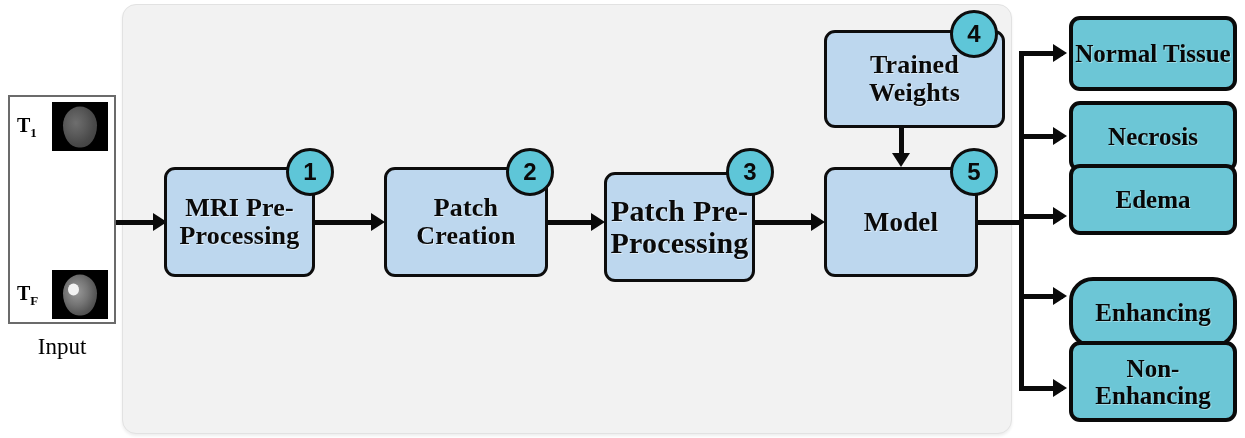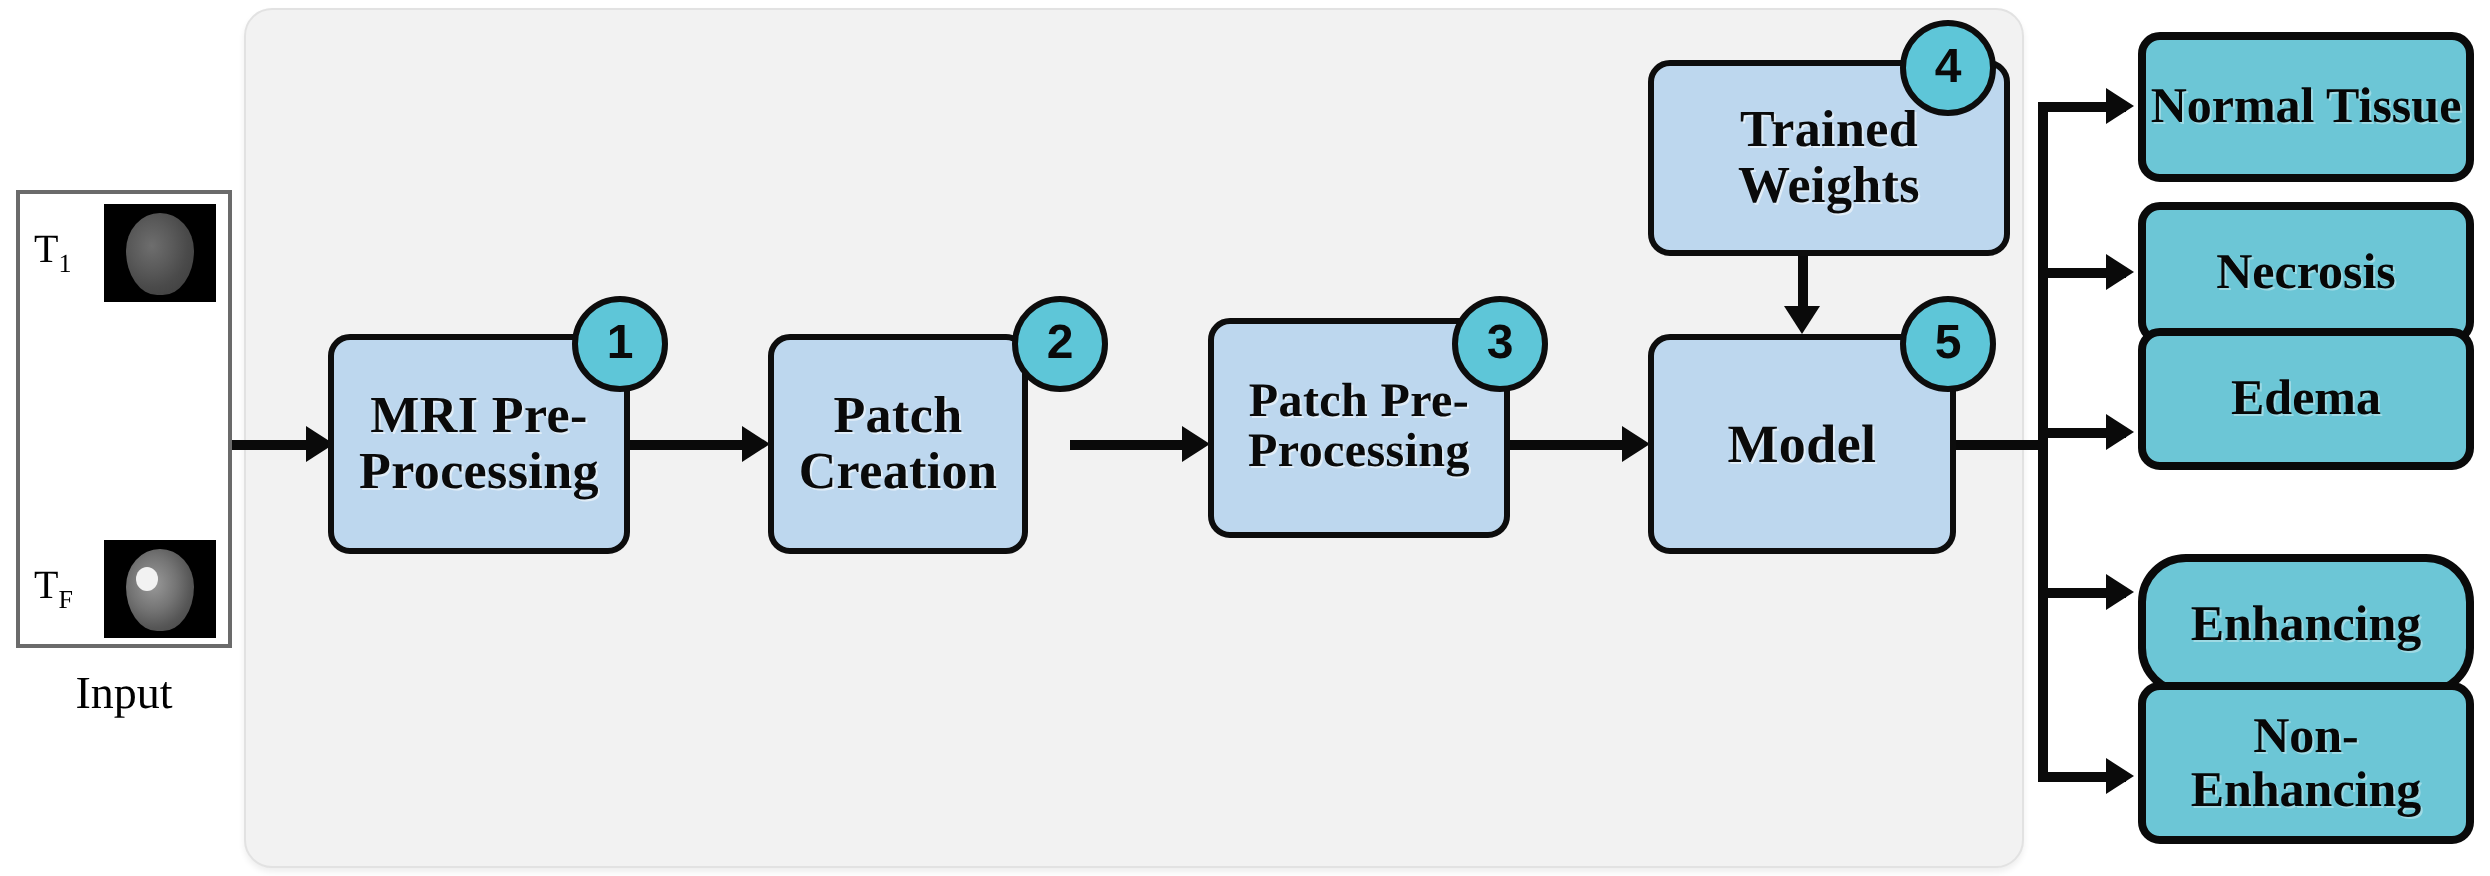--- a/index.html
+++ b/index.html
@@ -16,21 +16,21 @@
     box-shadow:0 2px 3px rgba(0,0,0,.07);
   }
 
   
   #input-panel{
     left:8px;top:95px;width:108px;height:229px;
     background:#ffffff;border:2px solid #6b6b6b;
   }
   .mod-row{position:absolute;left:0;width:108px;height:55px;}
   .mod-label{position:absolute;left:7px;top:50%;transform:translateY(-50%);
-    font-size:20px;font-weight:400;color:#000;}
+    font-size:20px;font-weight:700;color:#000;}
   .mod-label sub{font-size:13px;}
   .mri{position:absolute;left:42px;top:3px;width:56px;height:49px;
     background:#000;overflow:hidden;}
   .mri .brain{position:absolute;left:50%;top:50%;transform:translate(-50%,-50%);
     width:34px;height:41px;border-radius:50% 50% 46% 46%/46% 46% 54% 54%;}
   .b1{background:radial-gradient(ellipse at 38% 40%,#6e6e6e 0%,#5a5a5a 35%,#4a4a4a 60%,#3a3a3a 100%);}
   .b2{background:radial-gradient(ellipse at 38% 40%,#8e8e8e 0%,#6a6a6a 38%,#525252 62%,#3c3c3c 100%);}
   .b3{background:radial-gradient(ellipse at 40% 42%,#a9a9a9 0%,#7d7d7d 40%,#5a5a5a 65%,#404040 100%);}
   .b4{background:radial-gradient(ellipse at 40% 42%,#9a9a9a 0%,#747474 40%,#565656 66%,#3e3e3e 100%);}
   .lesion{position:absolute;border-radius:50%;}
@@ -38,22 +38,22 @@
     font-size:23px;color:#000;}
 
   
   .pbox{
     background:#bdd7ee;border:3px solid #0d0d0d;border-radius:11px;
     display:flex;align-items:center;justify-content:center;text-align:center;
     font-weight:700;color:#0a0a0a;line-height:1.06;letter-spacing:.2px;
     text-shadow:1px 1px 0 rgba(255,255,255,.55);
   }
   #box-mri-pre{left:164px;top:167px;width:151px;height:110px;font-size:26px;}
-  #box-patch-creation{left:384px;top:167px;width:130px;height:110px;font-size:26px;}
-  #box-patch-pre{left:604px;top:159px;width:151px;height:110px;font-size:24px;}
+  #box-patch-creation{left:384px;top:167px;width:164px;height:110px;font-size:26px;}
+  #box-patch-pre{left:604px;top:172px;width:151px;height:110px;font-size:30px;}
   #box-model{left:824px;top:167px;width:154px;height:110px;font-size:27px;}
   #box-trained-weights{left:824px;top:30px;width:181px;height:98px;font-size:26px;}
 
   
   .badge{
     position:absolute;width:42px;height:42px;border-radius:50%;
     background:#5ec6d8;border:3px solid #0d0d0d;
     display:flex;align-items:center;justify-content:center;
     font-size:24px;font-weight:700;color:#0a0a0a;
     font-family:"Liberation Sans","DejaVu Sans",sans-serif;

